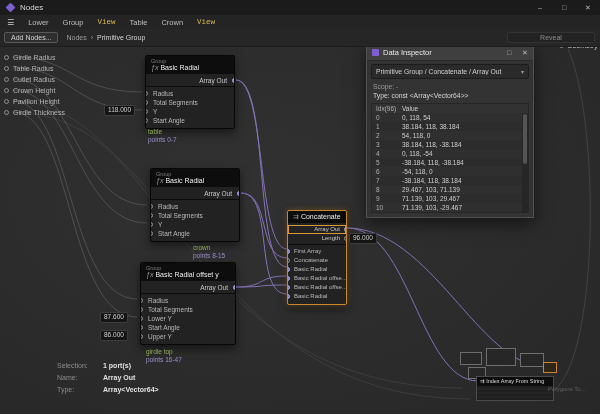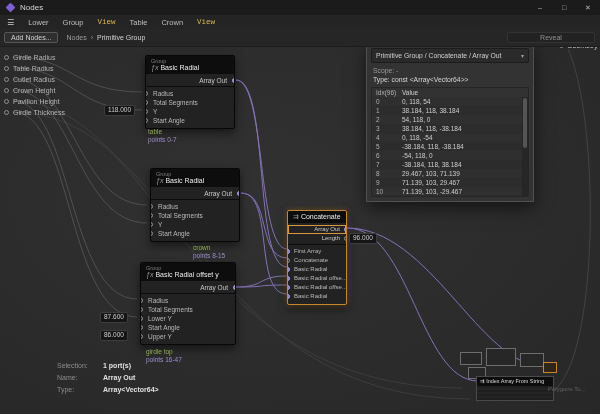--- a/index.html
+++ b/index.html
@@ -266,20 +266,26 @@
     <div class="nrow"><span class="port in gray"></span><span>Concatenate</span></div>
     <div class="nrow"><span class="port in array"></span><span>Basic Radial</span></div>
     <div class="nrow"><span class="port in array"></span><span>Basic Radial offse...</span></div>
     <div class="nrow"><span class="port in array"></span><span>Basic Radial offse...</span></div>
     <div class="nrow"><span class="port in array"></span><span>Basic Radial</span></div>
   </div>
 </div>
 <div class="chip" style="left:349px;top:233px">96.000</div>
 
 <div class="inspector">
+  <div class="insp-titlebar">
+    <div class="insp-icon"></div>
+    <div class="insp-title">Data Inspector</div>
+    <div class="insp-btn">□</div>
+    <div class="insp-btn">✕</div>
+  </div>
   <div class="insp-dropdown">
     <span class="dd-text">Primitive Group / Concatenate / Array Out</span>
     <span class="dd-arrow">▾</span>
   </div>
   <div class="insp-meta">Scope: -</div>
   <div class="insp-meta type">Type: const &lt;Array&lt;Vector64&gt;&gt;</div>
   <div class="insp-table">
     <div class="itr head">
       <span class="c-idx">Idx(96)</span>
       <span class="c-val">Value</span>

